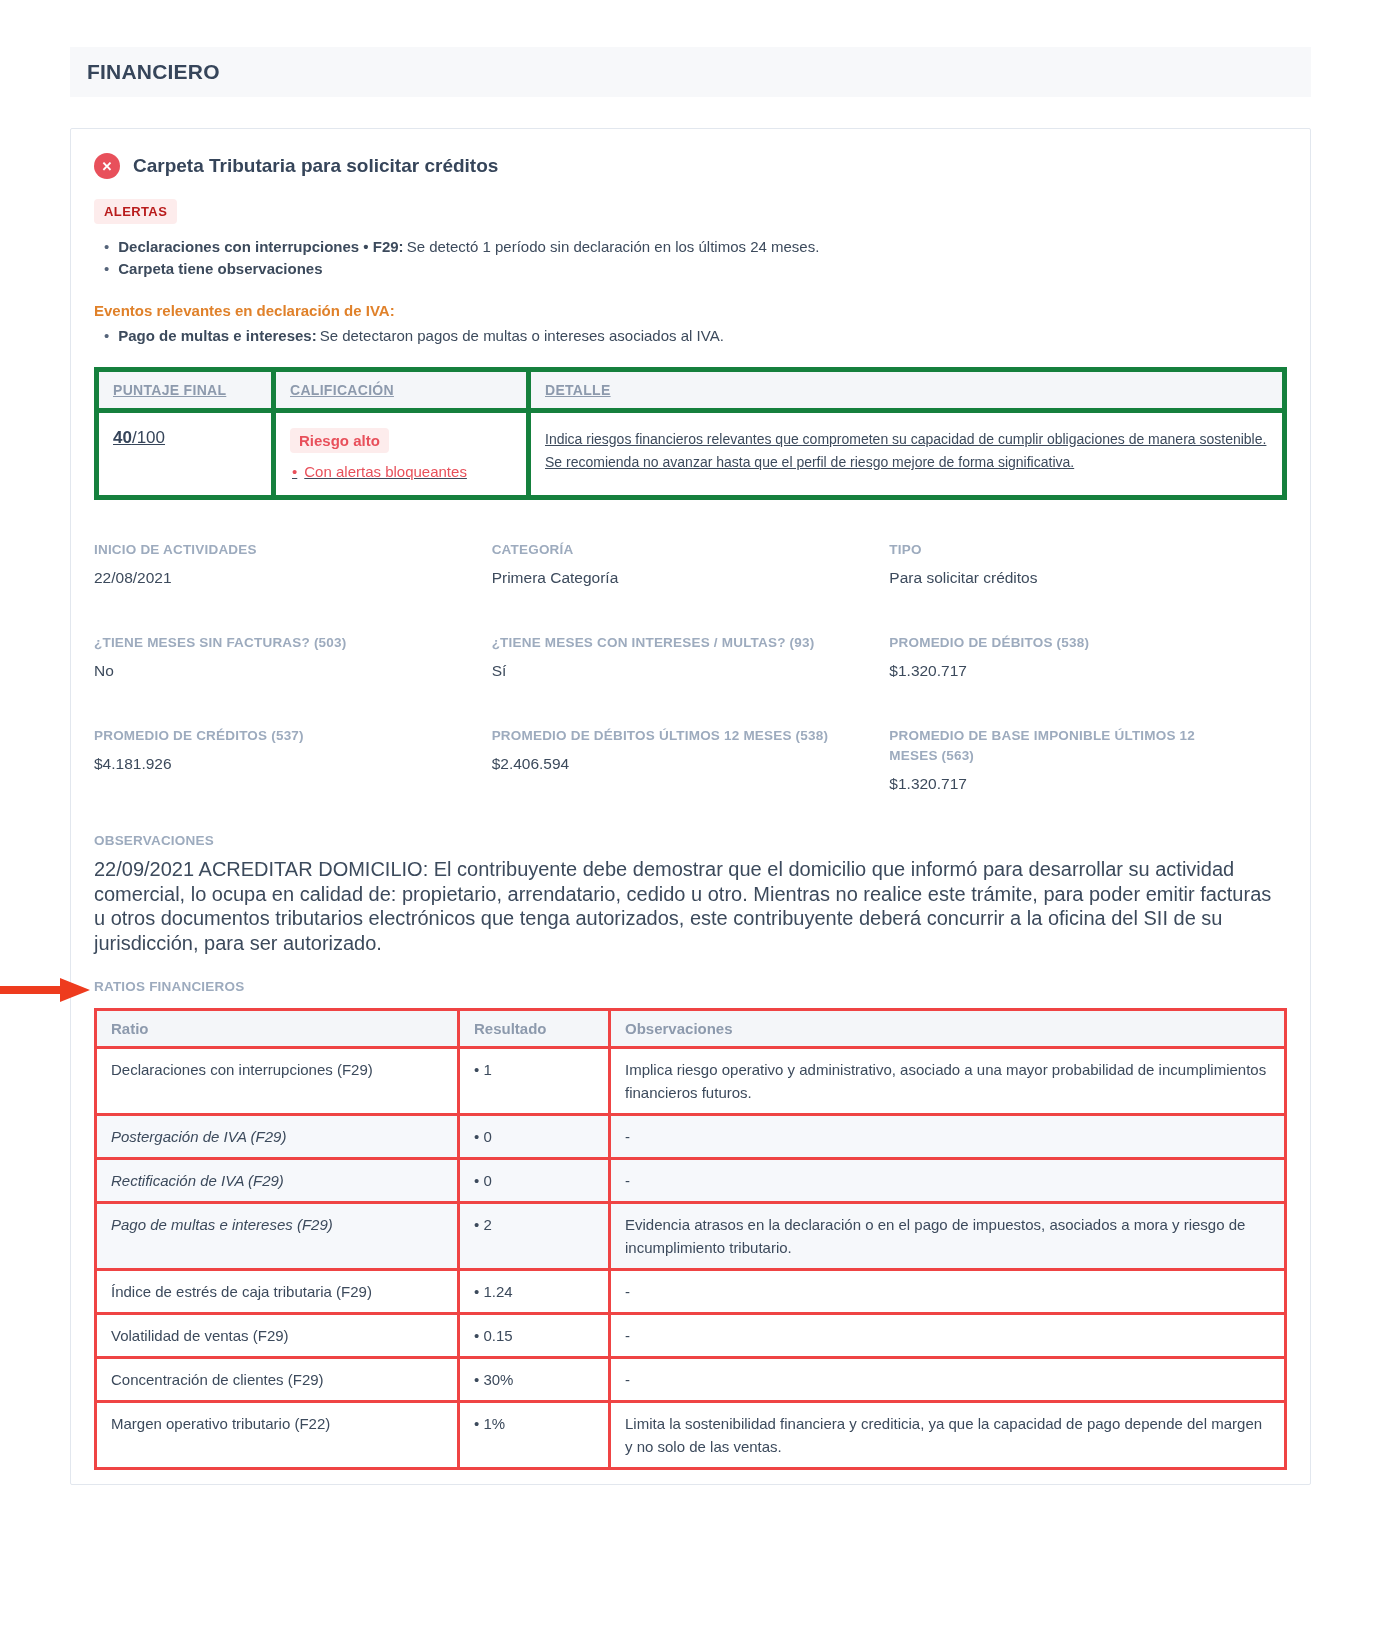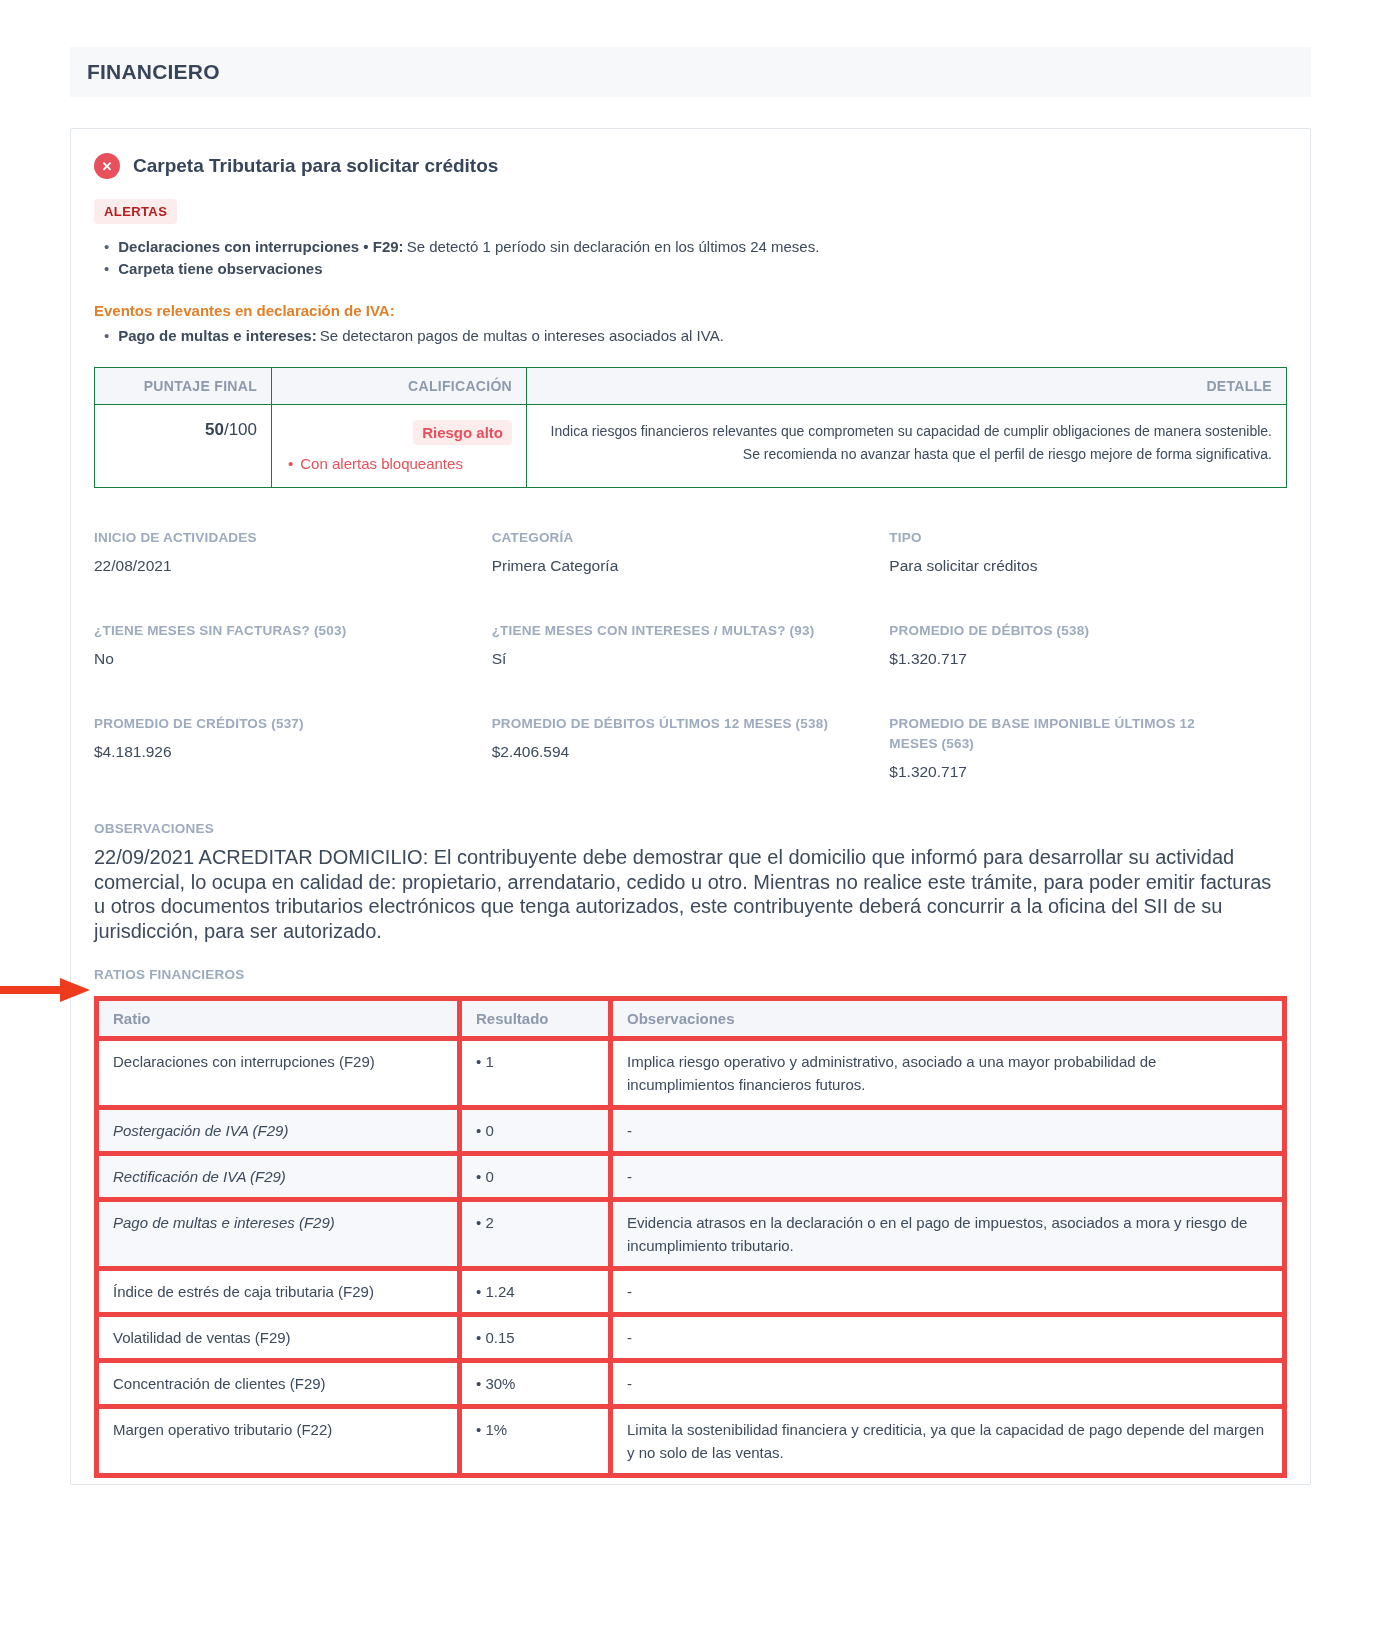--- a/index.html
+++ b/index.html
@@ -26,21 +26,21 @@
 
   .bullet-list { margin-top:12px; }
   .bullet-item { font-size:15px; color:#3c4a5c; line-height:22px; display:flex; }
   .bullet-item::before { content:"•"; color:#55647a; margin:0 9px 0 10px; flex:0 0 auto; }
   .bullet-item b { margin-right:3px; white-space:nowrap; }
 
   .iva-heading { margin-top:20px; font-size:15px; font-weight:bold; color:#e0812a; line-height:22px; }
 
   
   .score-table { width:100%; border-collapse:collapse; margin-top:20px; table-layout:fixed; }
-  .score-table th, .score-table td { border:1px solid #15803d; text-align:right; }
+  .score-table th, .score-table td { border:5px solid #15803d; text-align:left;text-decoration:underline; }
   .score-table th { background:#f4f6f9; color:#8d9aad; font-size:14px; font-weight:bold;
     letter-spacing:.3px; padding:10px 14px; }
   .score-table td { padding:15px 14px; vertical-align:top; }
   .score-value { font-size:17px; color:#36455a; }
   .rating-badge { display:inline-block; background:#fdecec; color:#e8505b; font-weight:bold;
     font-size:15px; padding:4px 9px; border-radius:4px; }
   .rating-note { margin-top:10px; color:#e8505b; font-size:15px; display:flex; }
   .rating-note::before { content:"•"; margin:0 7px 0 2px; }
   .score-detail { font-size:14px; line-height:23px; color:#3c4a5c; }
 
@@ -50,21 +50,21 @@
   .field-label { font-size:13.5px; font-weight:bold; color:#9dabbe; letter-spacing:.2px; line-height:20px; }
   .field-value { margin-top:7px; font-size:15.5px; color:#3c4a5c; line-height:22px; }
 
   .section { margin-top:38px; }
   .section-label { font-size:13.5px; font-weight:bold; color:#9dabbe; letter-spacing:.2px; }
   .obs-text { margin-top:9px; font-size:20px; color:#3c4a5c; line-height:24.5px; }
 
   
   .ratios-section { margin-top:24px; }
   .ratios-table { width:100%; border-collapse:collapse; margin-top:14px; table-layout:fixed; }
-  .ratios-table th, .ratios-table td { border:5px solid #ef4444; text-align:left; vertical-align:top; }
+  .ratios-table th, .ratios-table td { border:3px solid #ef4444; text-align:left; vertical-align:top; }
   .ratios-table th { background:#f4f6f9; color:#8d9aad; font-size:15px; font-weight:bold; padding:9px 14px; }
   .ratios-table td { font-size:15px; color:#3c4a5c; padding:9px 14px; line-height:23px; }
   .v-highlight { background:#f6f8fb; }
   .v-highlight .ratio-name { font-style:italic; }
   .ratio-result::before { content:"• "; }
   .c-orange { color:#f0a23a; }
   .c-green  { color:#27bd68; }
   .c-red    { color:#f15260; }
 
   
@@ -114,21 +114,21 @@
     <thead>
       <tr>
         <th>PUNTAJE FINAL</th>
         <th>CALIFICACIÓN</th>
         <th>DETALLE</th>
       </tr>
     </thead>
     <tbody>
       <tr>
         <td class="score-value">
-          <b>50</b><span>/100</span>
+          <b>40</b><span>/100</span>
         </td>
         <td>
           <span class="rating-badge">Riesgo alto</span>
           <div class="rating-note">Con alertas bloqueantes</div>
         </td>
         <td class="score-detail">Indica riesgos financieros relevantes que comprometen su capacidad de cumplir obligaciones de manera sostenible. Se recomienda no avanzar hasta que el perfil de riesgo mejore de forma significativa.</td>
       </tr>
     </tbody>
   </table>
 

